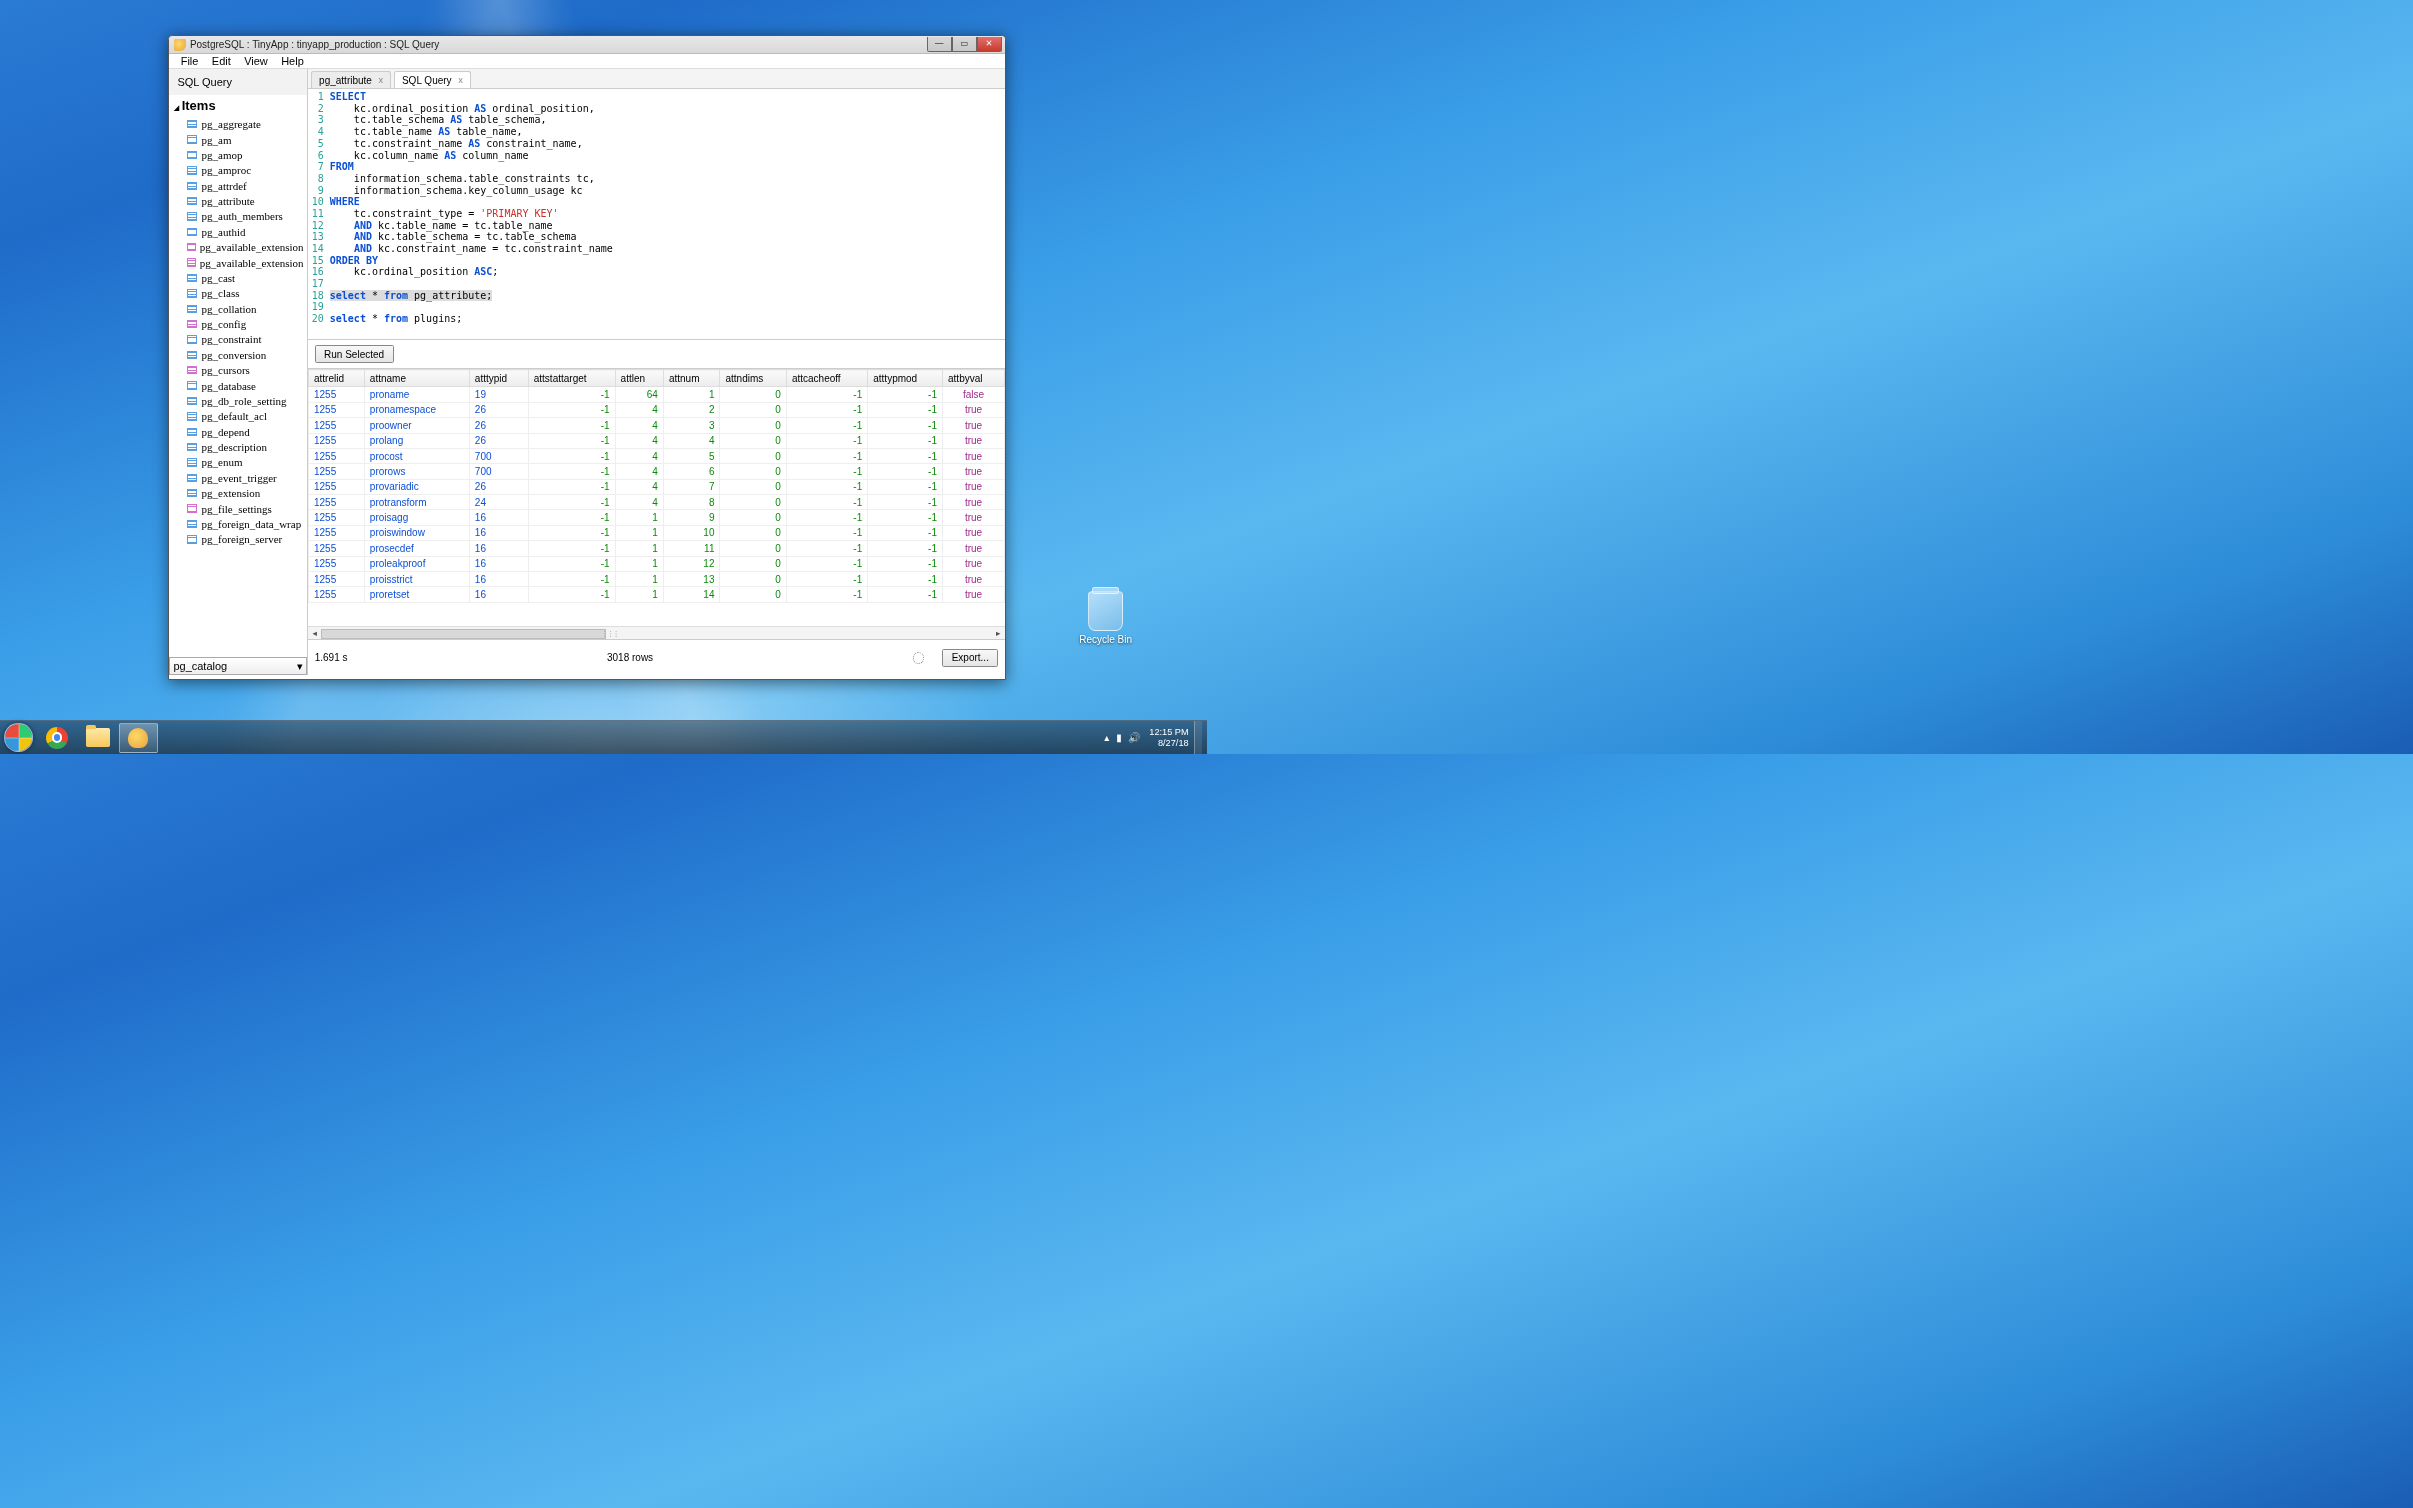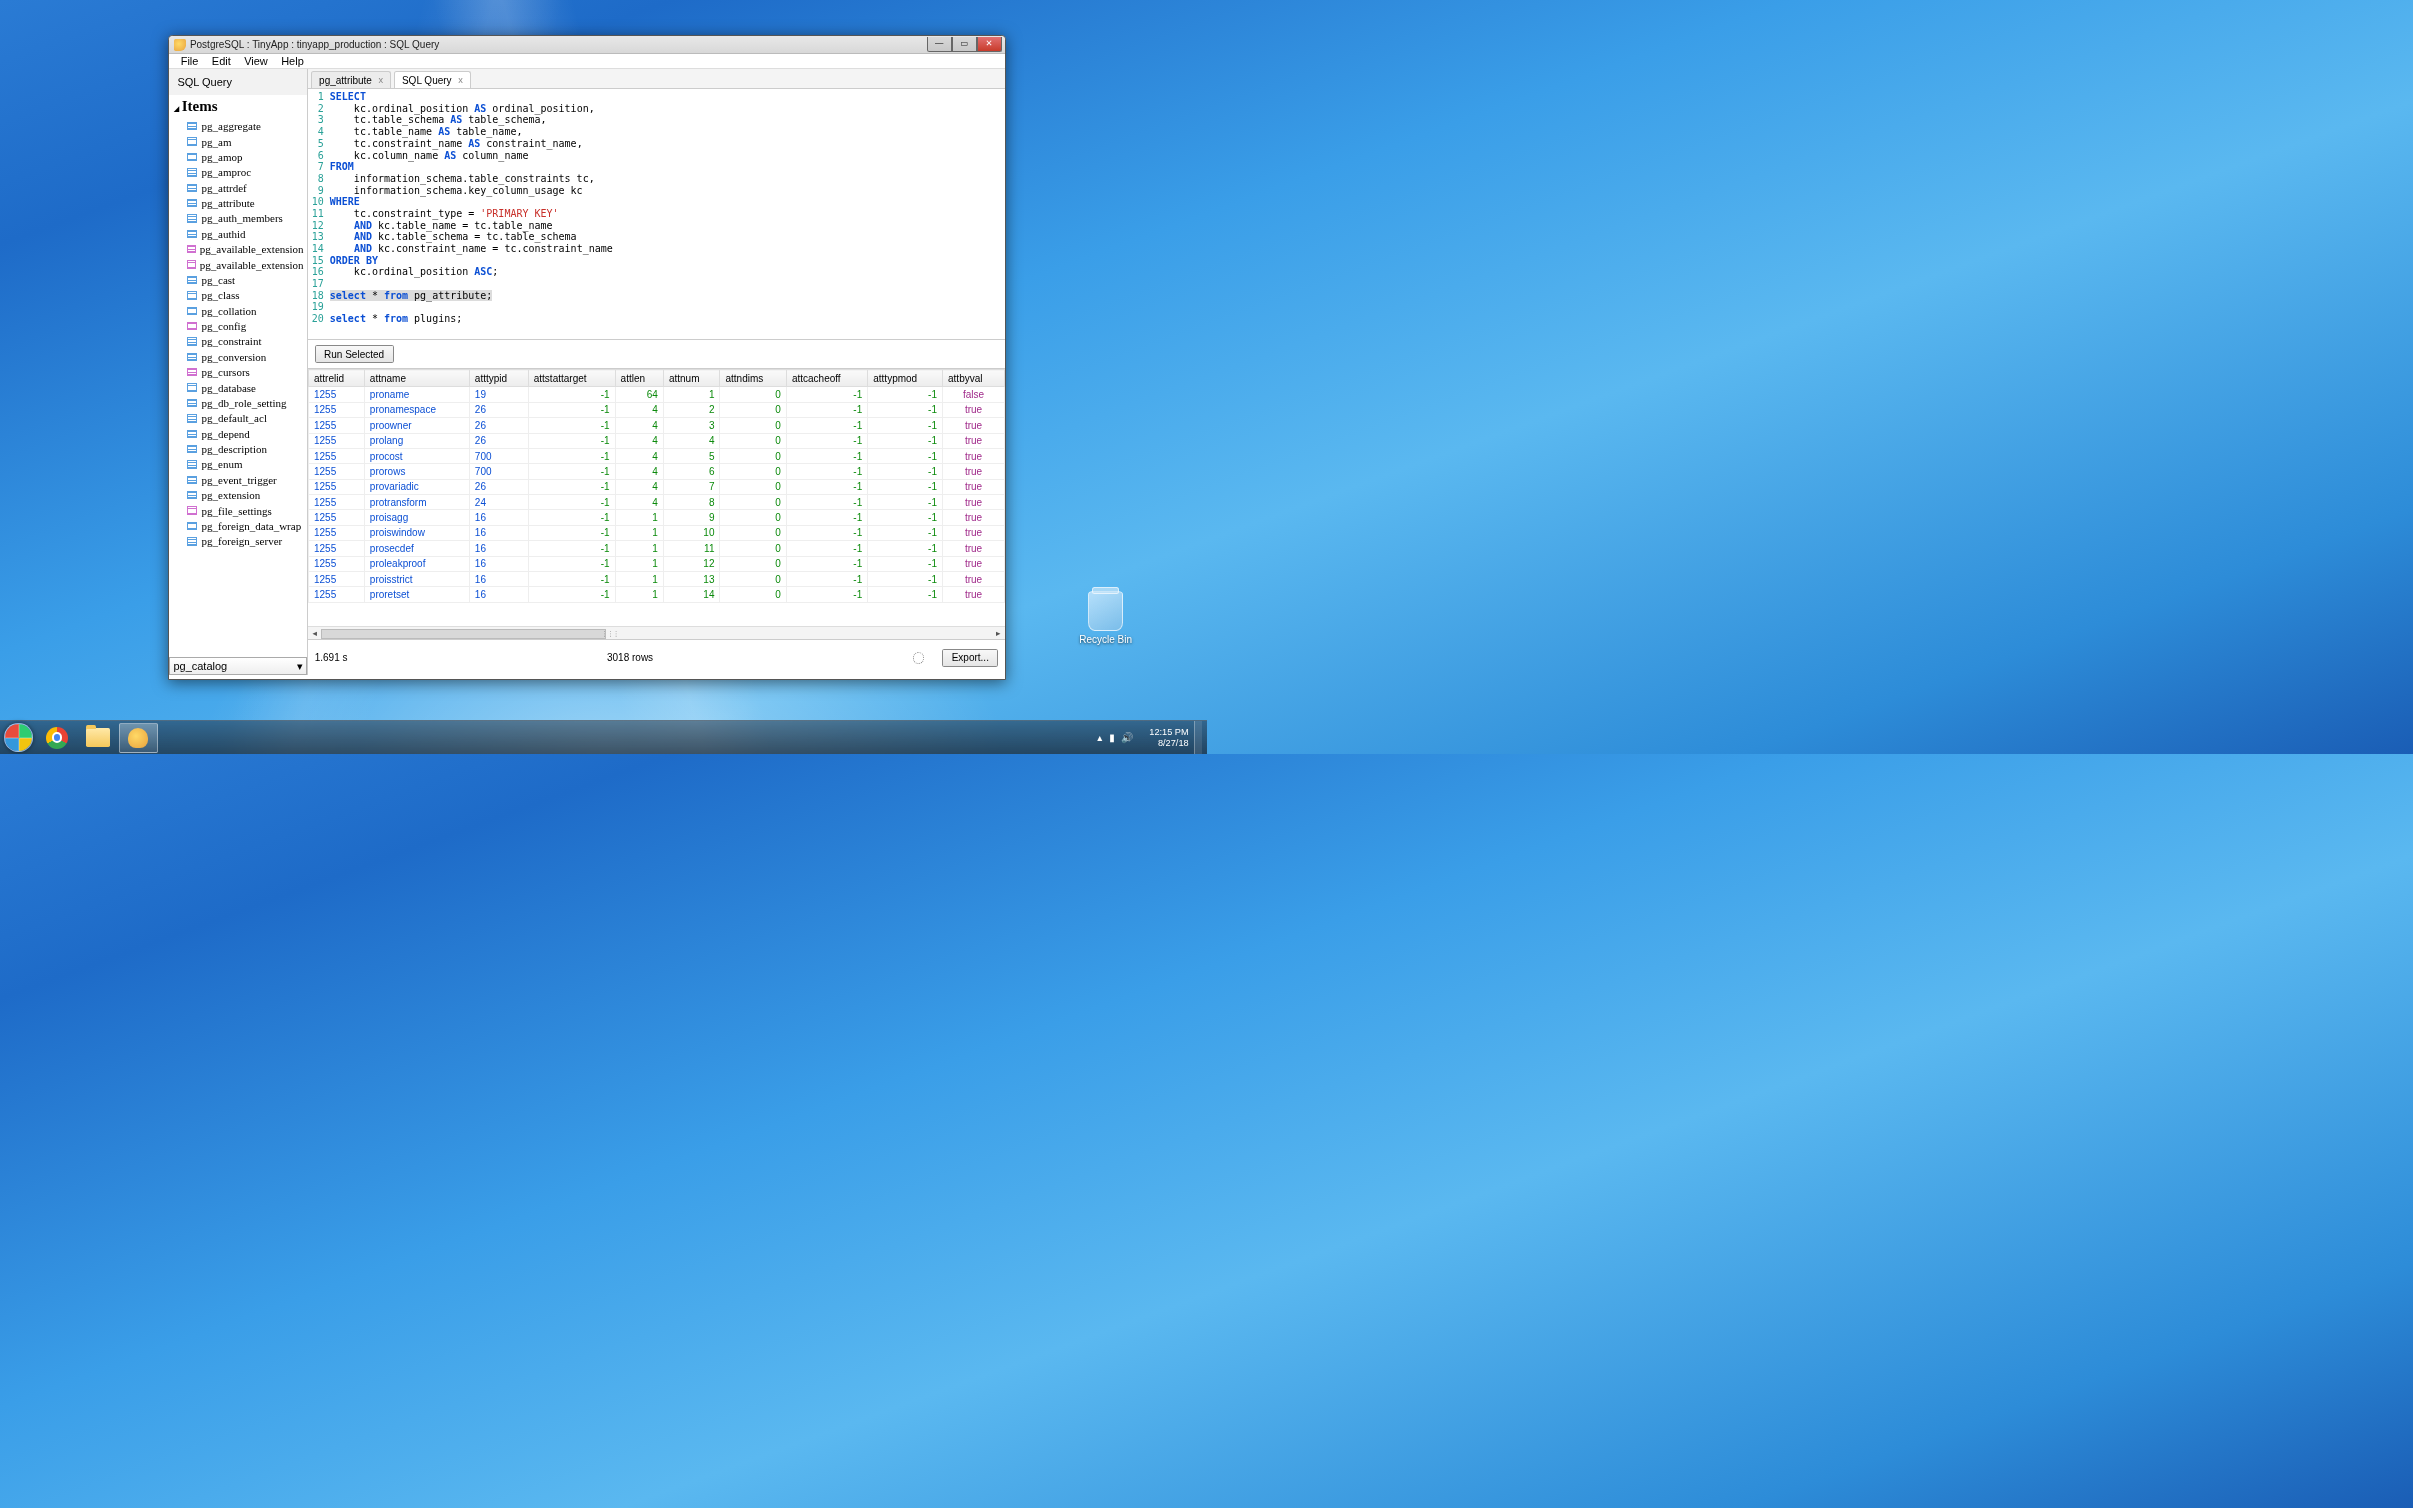--- a/index.html
+++ b/index.html
@@ -70,21 +70,21 @@
   width: 139px; border-right: 0.8px solid #ccc;
   display: flex; flex-direction: column;
 }
 .sidebar-header {
   padding: 6.7px 8.4px;
   font-size: 11px;
   background: #f2f2f2;
 }
 .items-header {
   padding: 3.4px 5px;
-  font-size: 15px; font-weight: 600; font-family: Liberation Serif, serif;
+  font-size: 13px; font-weight: 600;
 }
 .items-header::before {
   content: "◢"; font-size: 6.7px; margin-right: 2.5px;
   display: inline-block; transform: rotate(0deg);
 }
 .tree {
   flex: 1; overflow-y: auto; overflow-x: hidden;
   font-size: 11px;
   font-family: Liberation Serif, serif;
 }
@@ -271,21 +271,21 @@
   background: linear-gradient(rgba(255,255,255,0.3), rgba(255,255,255,0.1));
   border: 0.8px solid rgba(255,255,255,0.4);
 }
 .tray {
   margin-left: auto; height: 100%;
   display: flex; align-items: center;
   padding-right: 5px;
   color: #fff; font-size: 9.2px;
 }
 .tray .tic { margin: 0 3.4px; font-size: 10px; }
-.tray .clock { margin-left: 12px; text-align: right; line-height: 11px; }
+.tray .clock { margin-left: 5px; text-align: right; line-height: 11px; }
 .showdt {
   width: 8.4px; height: 34px; margin-left: 5px;
   border-left: 0.8px solid rgba(255,255,255,0.3);
   background: rgba(255,255,255,0.1);
 }
 .chrome-icon {
   width: 22px; height: 22px; border-radius: 50%;
   background: conic-gradient(#ea4335 0 120deg, #34a853 120deg 240deg, #fbbc05 240deg 360deg);
   position: relative;
 }

